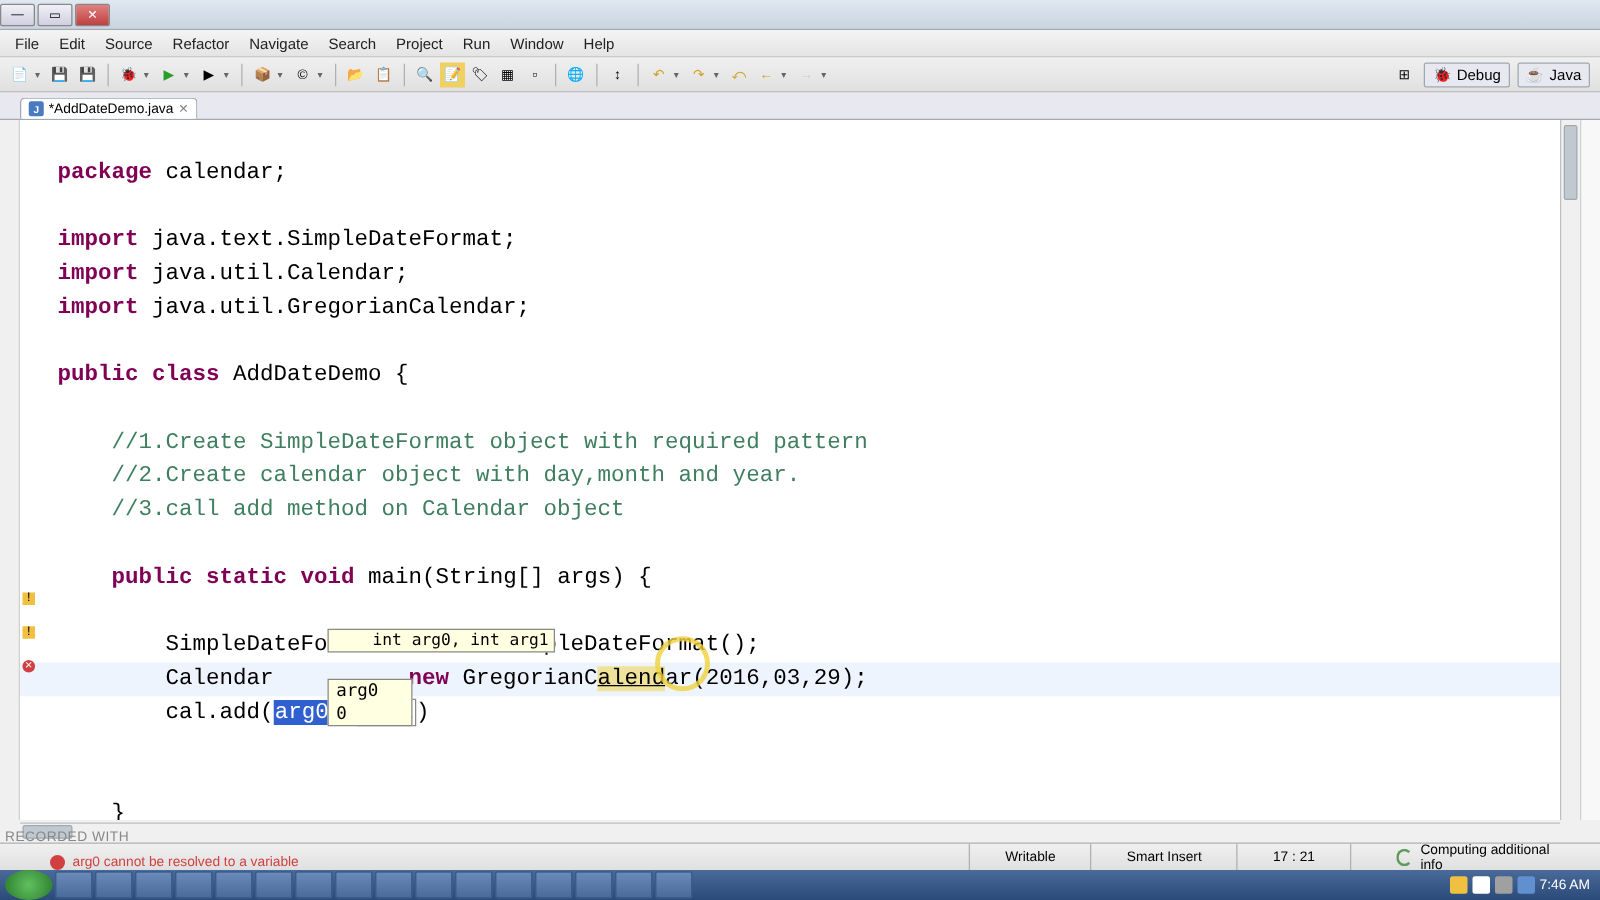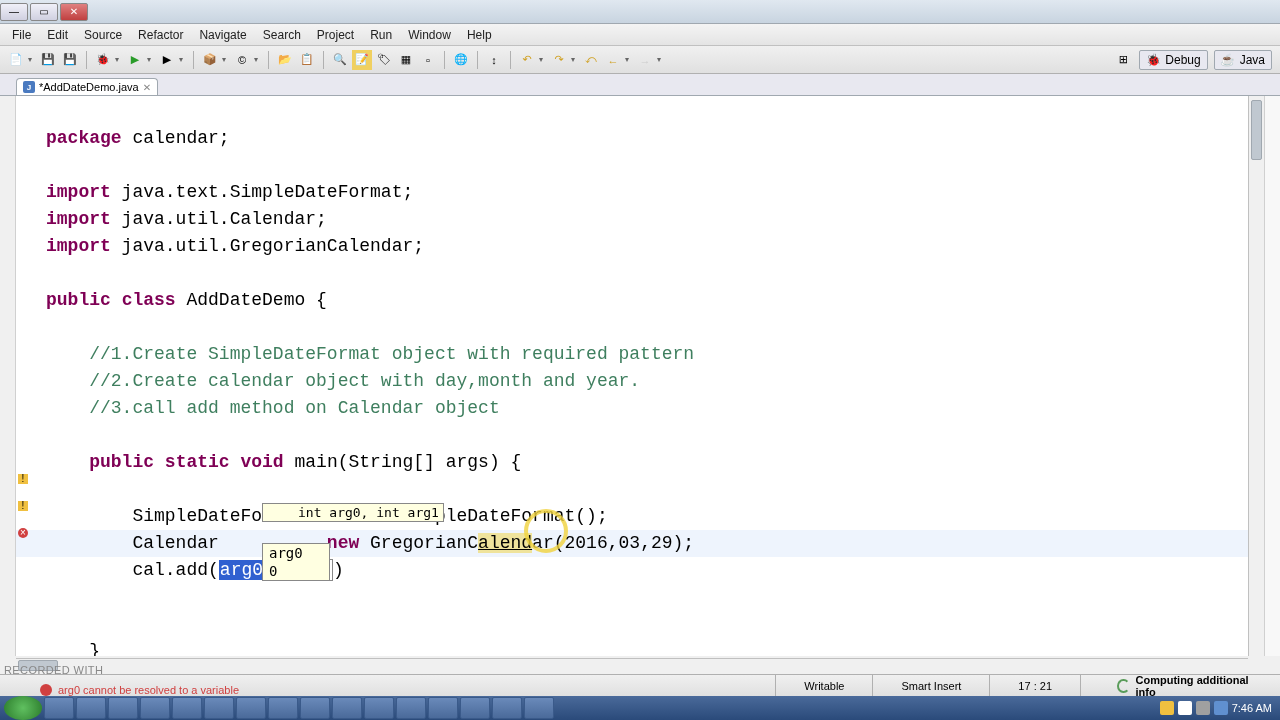--- a/index.html
+++ b/index.html
@@ -223,21 +223,21 @@
   <div class="w2">SCREENCAST O MATIC</div>
 </div>
 
 <div class="statusbar">
   <span class="status-err-icon"></span>
   <span class="status-err">arg0 cannot be resolved to a variable</span>
   <span class="status-spacer"></span>
   <span class="status-cell">Writable</span>
   <span class="status-cell">Smart Insert</span>
   <span class="status-cell">17 : 21</span>
-  <span class="status-cell" style="flex:0 0 200px; justify-content:flex-start;font-weight:bold;">
+  <span class="status-cell" style="flex:0 0 200px; justify-content:flex-start;">
     <span class="status-prog"></span>
     <span style="margin-left:6px">Computing additional info</span>
   </span>
 </div>
 
 <div class="taskbar">
   <div class="task-start"></div>
   <div class="task-icon"></div>
   <div class="task-icon"></div>
   <div class="task-icon"></div>

